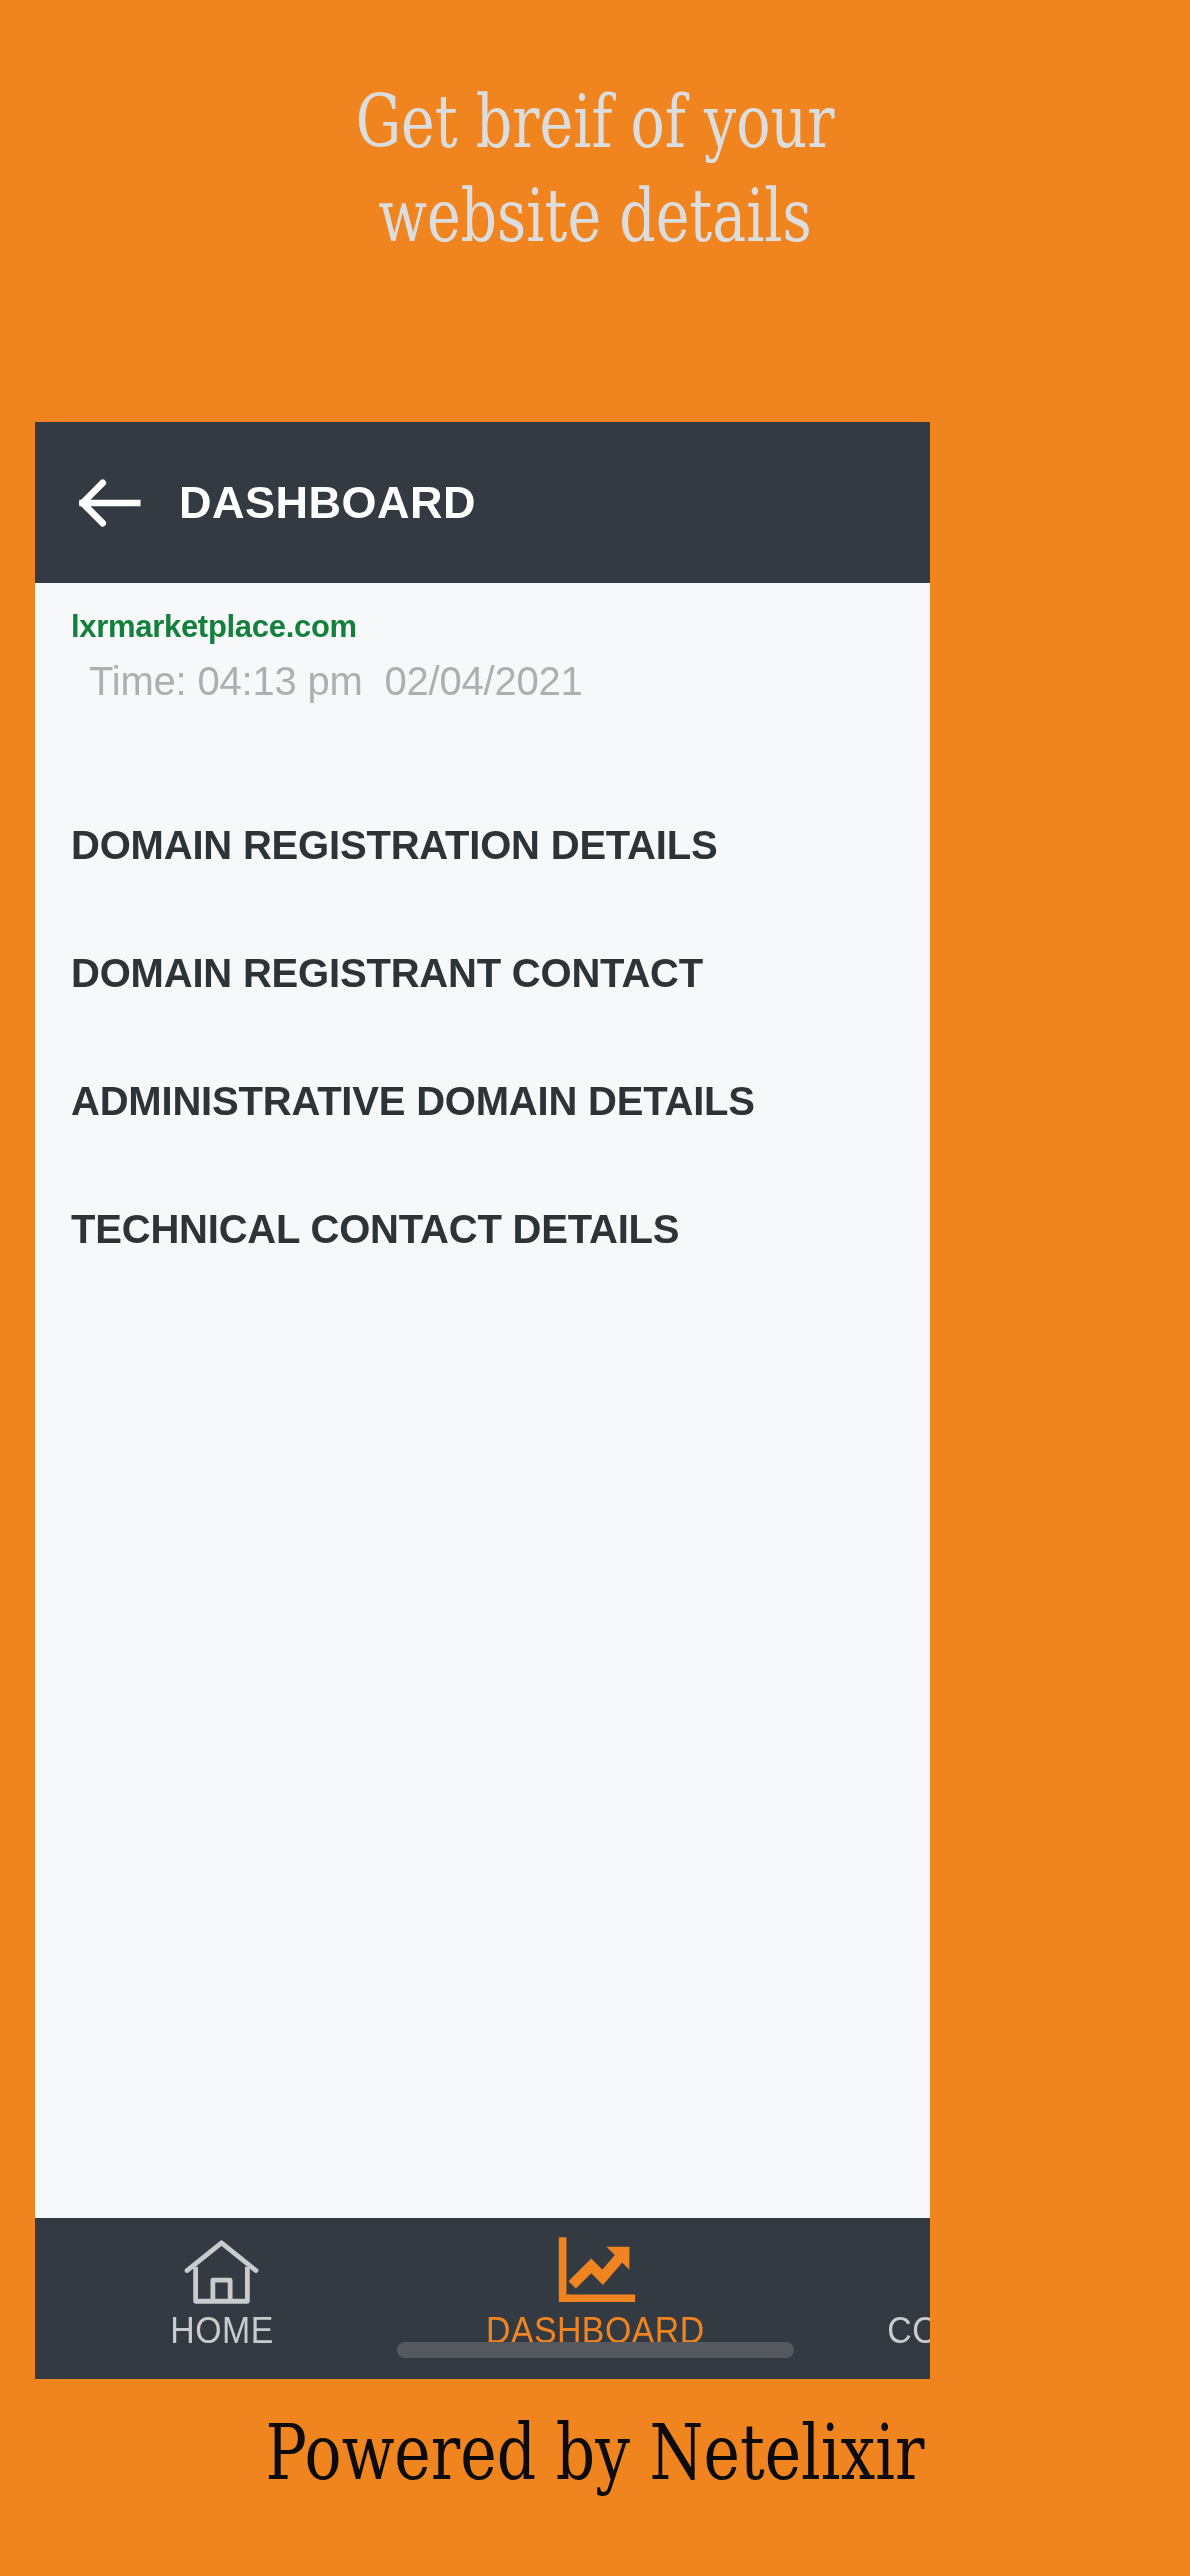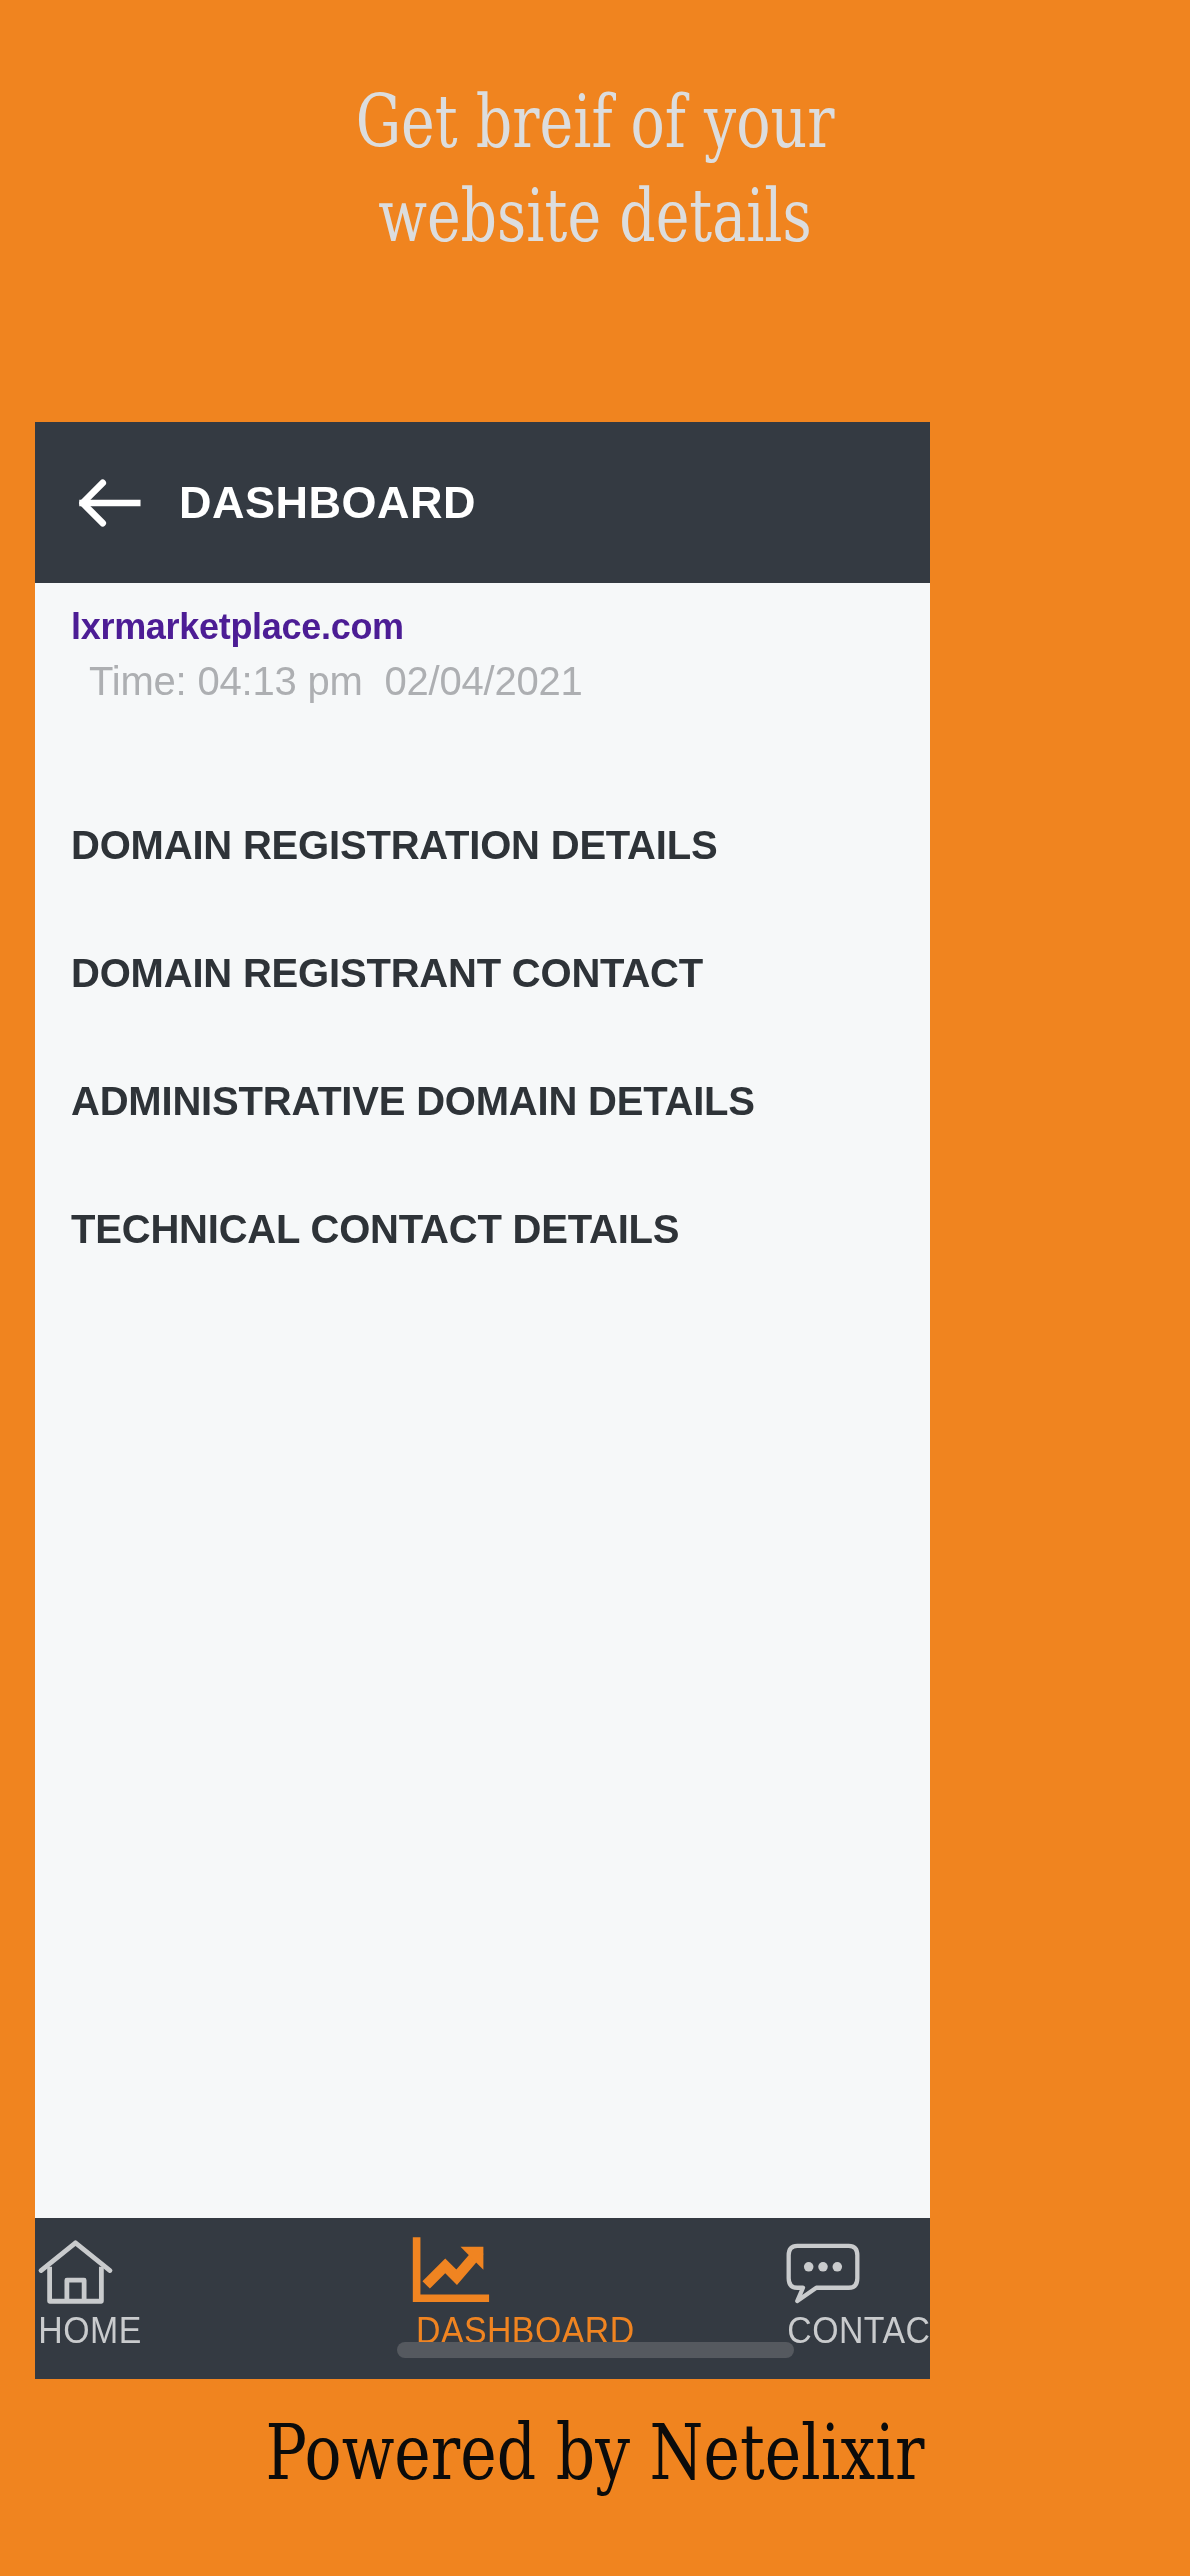--- a/index.html
+++ b/index.html
@@ -84,22 +84,22 @@
   
   #site-info {
     position: absolute;
     left: 0;
     top: 161px;
     width: 1121px;
     padding: 19px 0 0 0;
   }
   #site-domain {
     margin-left: 36px;
-    color: #4c1d95;
-    font-size: 36px;
+    color: #15803d;
+    font-size: 31px;
     font-weight: bold;
     line-height: 50px;
     letter-spacing: -0.3px;
   }
   #site-time {
     margin-left: 54px;
     margin-top: 3.8px;
     color: #ADAFB2;
     font-size: 40px;
     font-weight: 400;
@@ -151,21 +151,21 @@
     height: 161px;
     background: #343A42;
     display: flex;
     align-items: flex-start;
   }
   .nav-item {
     flex: 1 1 0;
     height: 161px;
     display: flex;
     flex-direction: column;
-    align-items: flex-start;
+    align-items: center;
     justify-content: flex-start;
     padding-top: 19px;
     box-sizing: border-box;
   }
   .nav-icon {
     height: 71px;
     display: flex;
     align-items: center;
     justify-content: center;
   }

